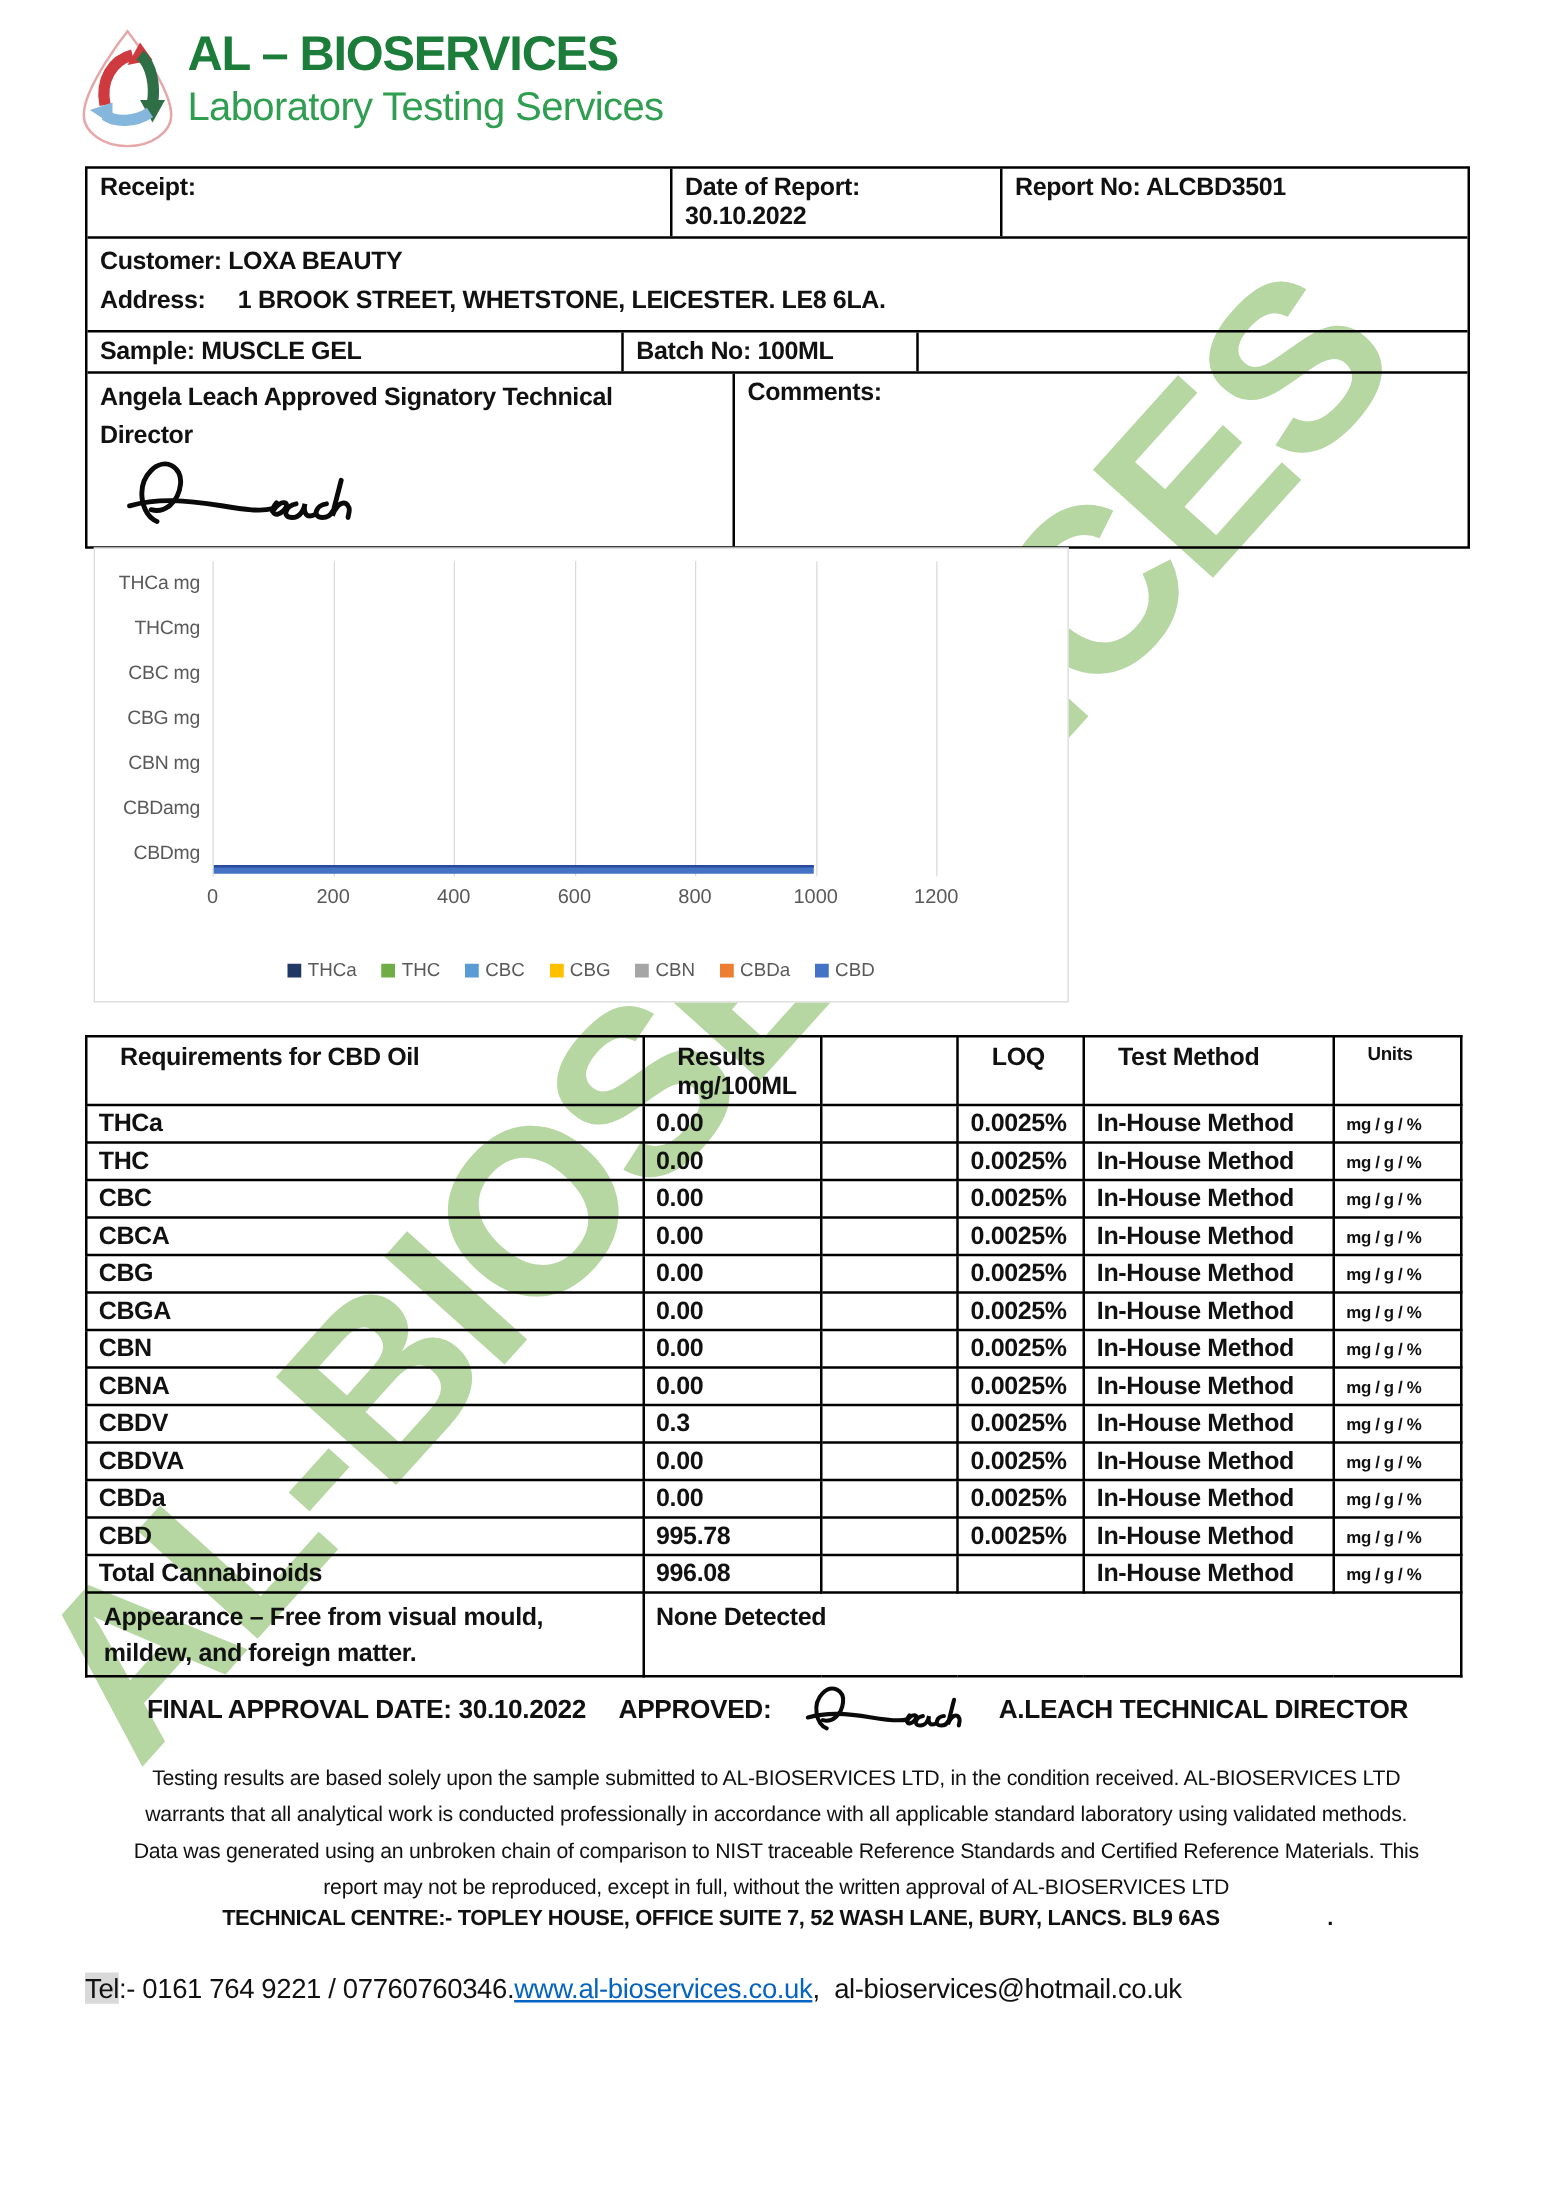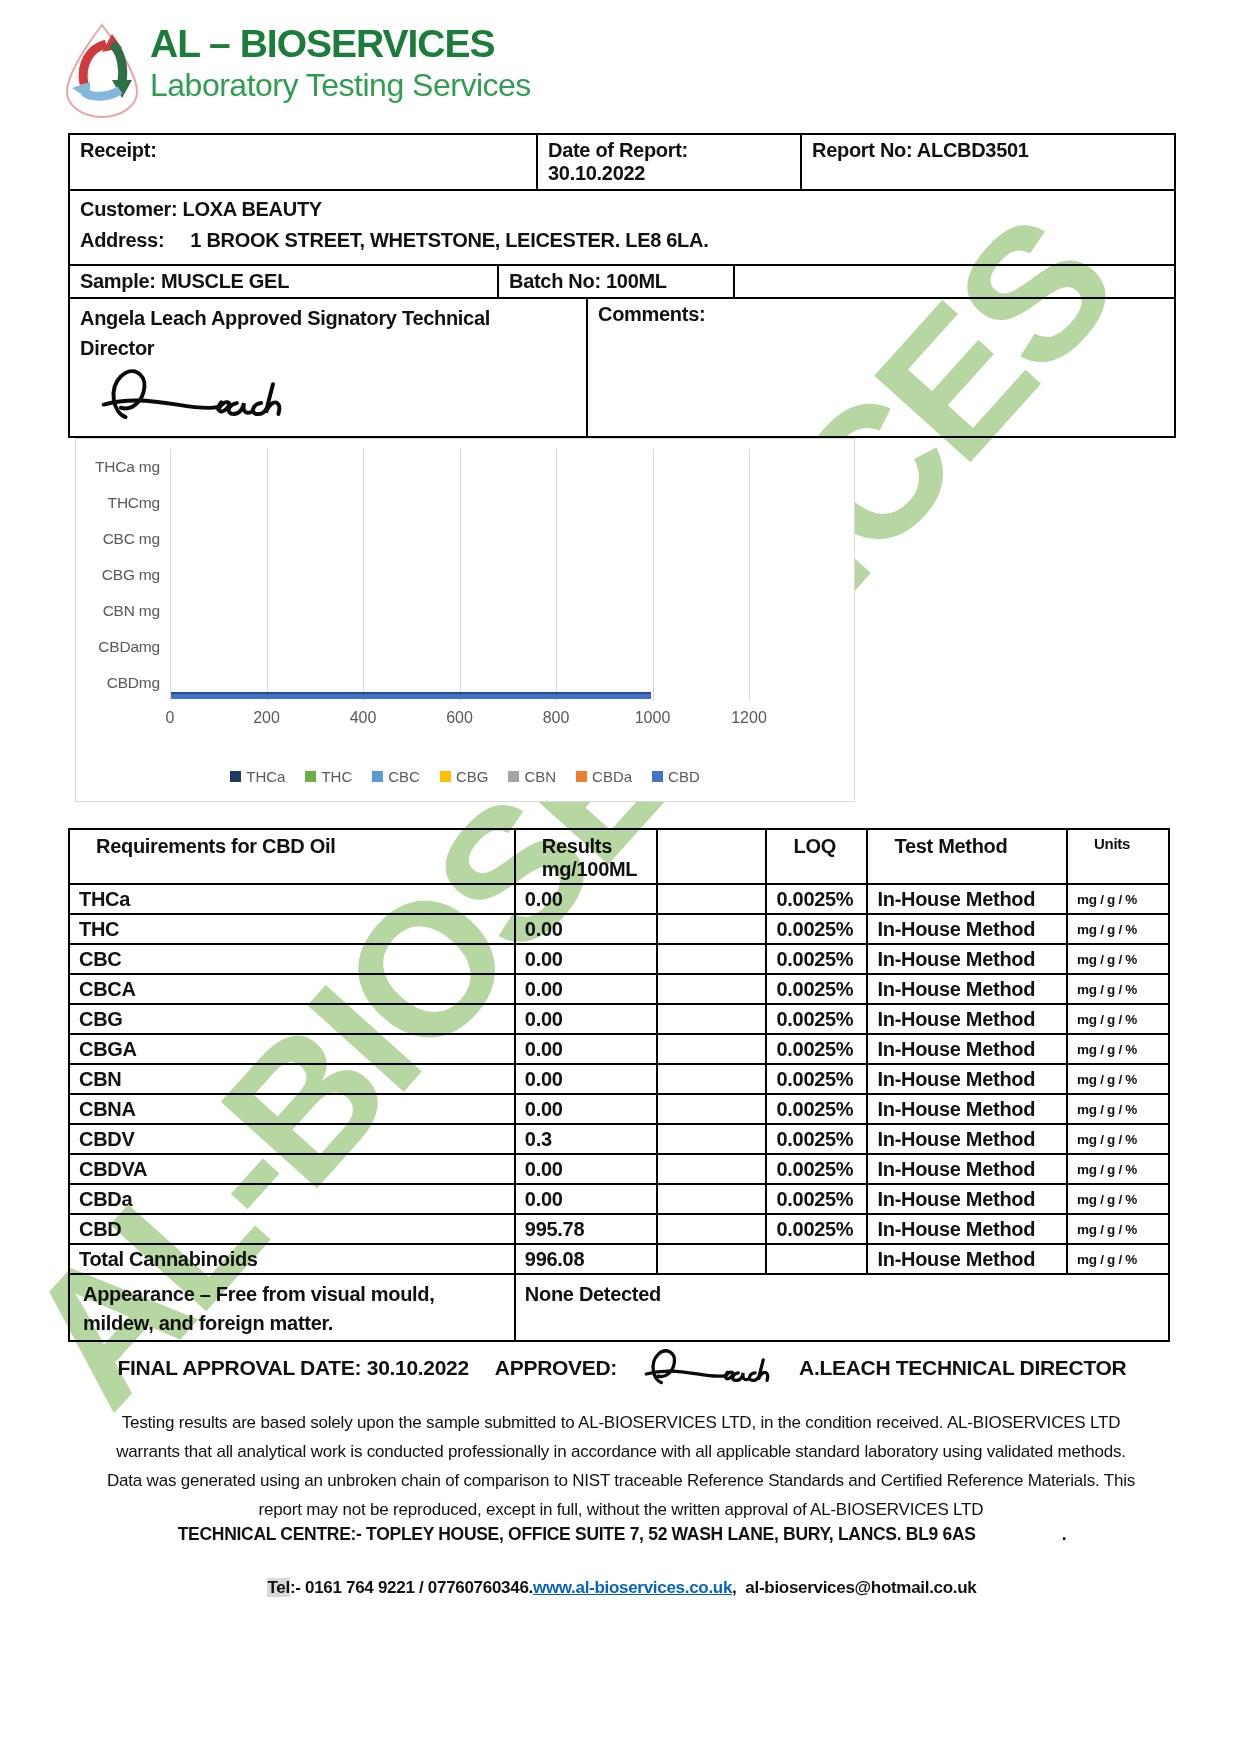--- a/index.html
+++ b/index.html
@@ -59,21 +59,21 @@
   
   .approval { position: absolute; left: 68px; top: 1346px; width: 1108px; z-index: 2;
               display: flex; justify-content: center; align-items: center; gap: 26px;
               font-weight: bold; font-size: 21px; letter-spacing: -0.3px; }
   .disclaimer { position: absolute; left: 106px; top: 1408px; width: 1030px; z-index: 2;
                 text-align: center; font-size: 17px; line-height: 29px; letter-spacing: -0.2px; }
   .techline { position: absolute; left: 68px; top: 1524px; width: 1108px; z-index: 2;
               text-align: center; font-weight: bold; font-size: 17.5px; letter-spacing: -0.3px; }
   .techline .dot-gap { display: inline-block; width: 86px; }
   .telline { position: absolute; left: 68px; top: 1578px; width: 1108px; z-index: 2;
-             text-align: center; font-weight: bold; font-size: 17px; letter-spacing: -0.3px; }
+             text-align: left; font-weight: normal; font-size: 22px; letter-spacing: -0.3px; }
   .tel-hl { background: #d9d9d9; }
   .weblink { color: #0563c1; text-decoration: underline; }
 </style>
 </head>
 <body>
 
 <div class="page">
 
   <div class="watermark">AL-BIOSERVICES</div>
 

